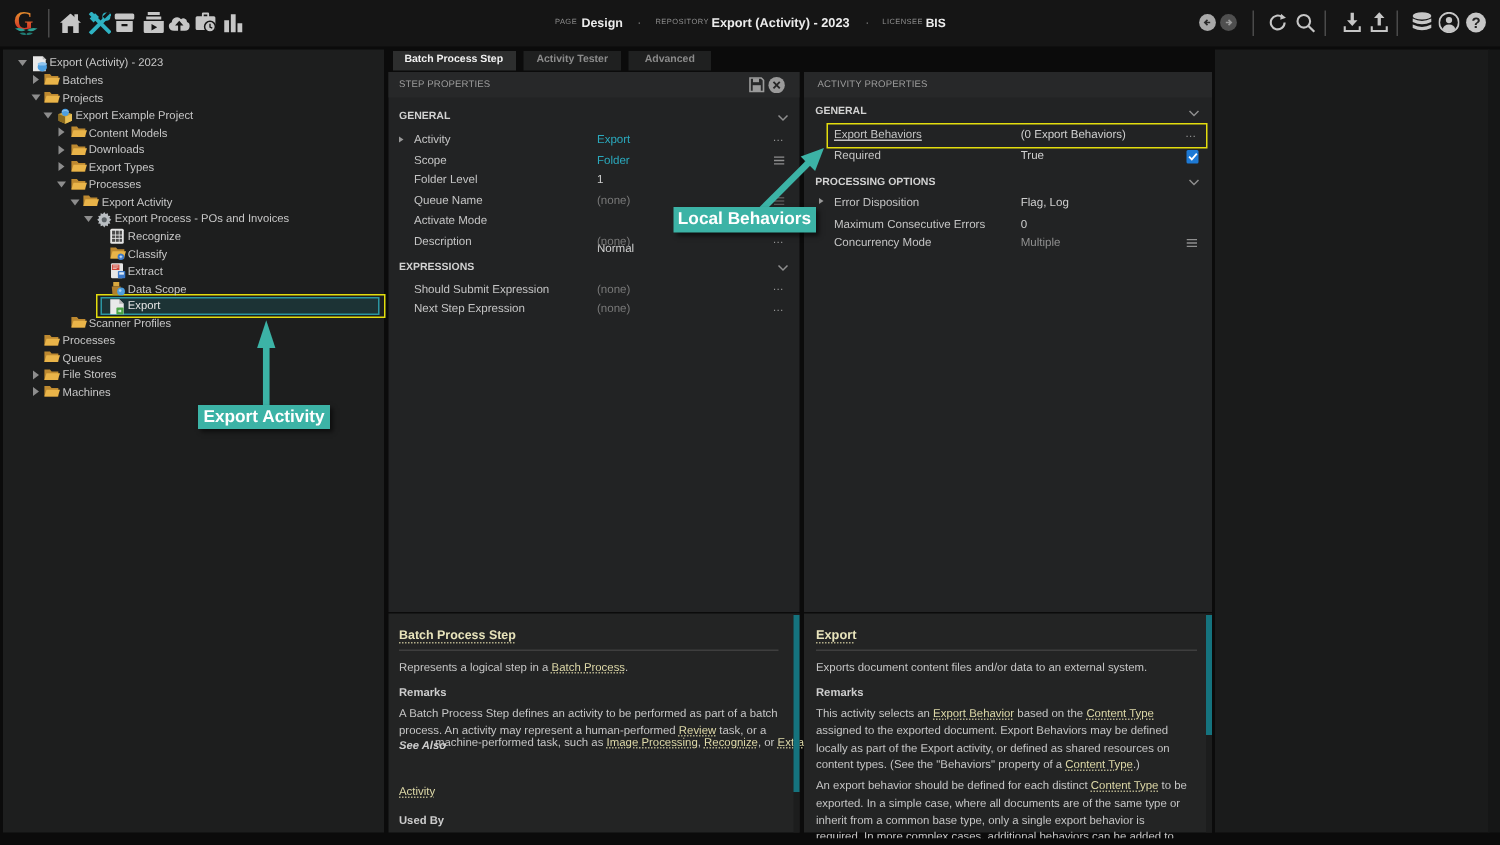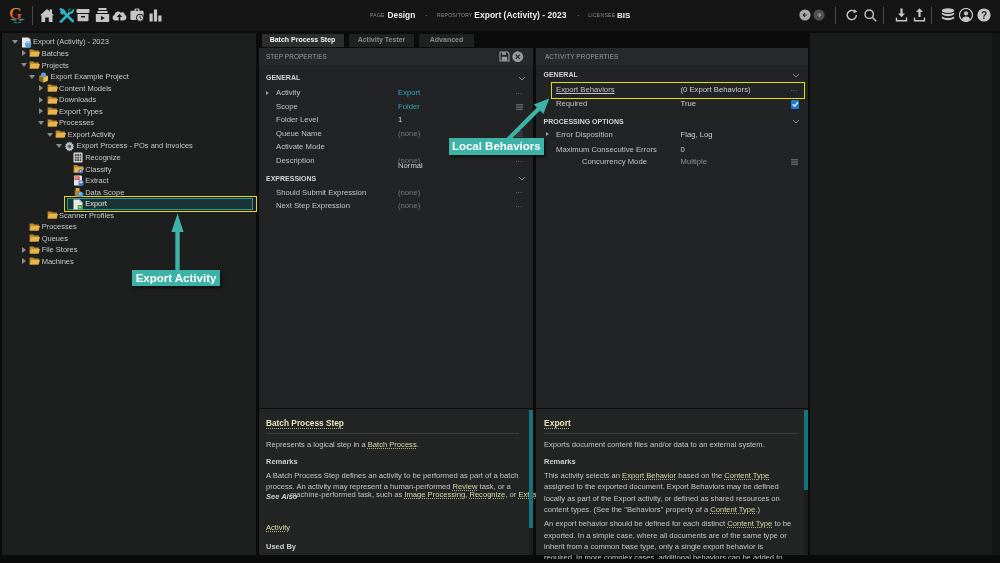--- a/index.html
+++ b/index.html
@@ -439,21 +439,21 @@
           <path d="M1 1 L4 4 L7 1" stroke="#8f8f8f" stroke-width="1" fill="none"></path>
         </svg>
       </div>
 <div class="abs" style="left:546px;top:131.9px">
         <div style="width:0;height:0;border-top:2.8px solid transparent;border-bottom:2.8px solid transparent;border-left:3.8px solid #989898"></div>
       </div>
 <div class="row lbl" style="left:556px;top:128.7px;height:12px;line-height:12px;">Error Disposition</div>
 <div class="row val" style="left:680.5px;top:128.7px;height:12px;line-height:12px;">Flag, Log</div>
 <div class="row lbl" style="left:556px;top:143.8px;height:12px;line-height:12px;">Maximum Consecutive Errors</div>
 <div class="row val" style="left:680.5px;top:143.8px;height:12px;line-height:12px;">0</div>
-<div class="row lbl" style="left:582px;top:156.4px;height:12px;line-height:12px;text-align:right;">Concurrency Mode</div>
+<div class="row lbl" style="left:556px;top:156.4px;height:12px;line-height:12px;text-align:right;">Concurrency Mode</div>
 <div class="row val" style="left:680.5px;top:156.4px;height:12px;line-height:12px;"><span style="color:#8f8f8f">Multiple</span></div>
 <div class="abs" style="left:790.5px;top:159.2px">
         <svg width="7" height="6" viewBox="0 0 7 6">
           <g stroke="#8f8f8f" stroke-width="0.85">
             <path d="M0 0.8 L7 0.8"></path>
             <path d="M0 3 L7 3"></path>
             <path d="M0 5.2 L7 5.2"></path>
           </g>
         </svg>
       </div>

